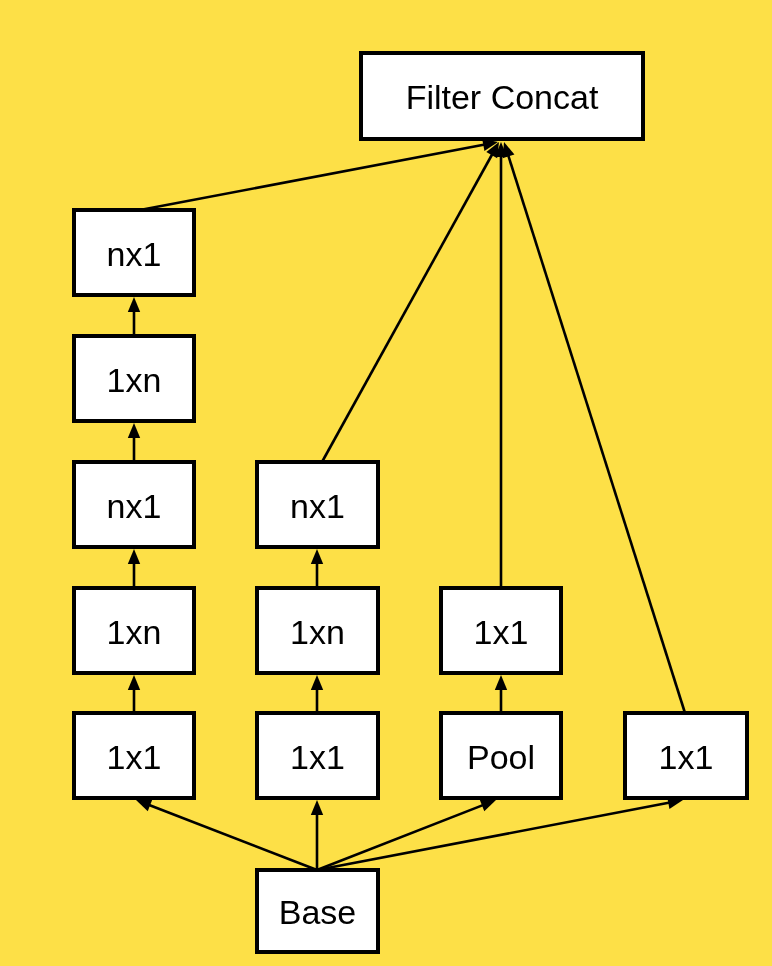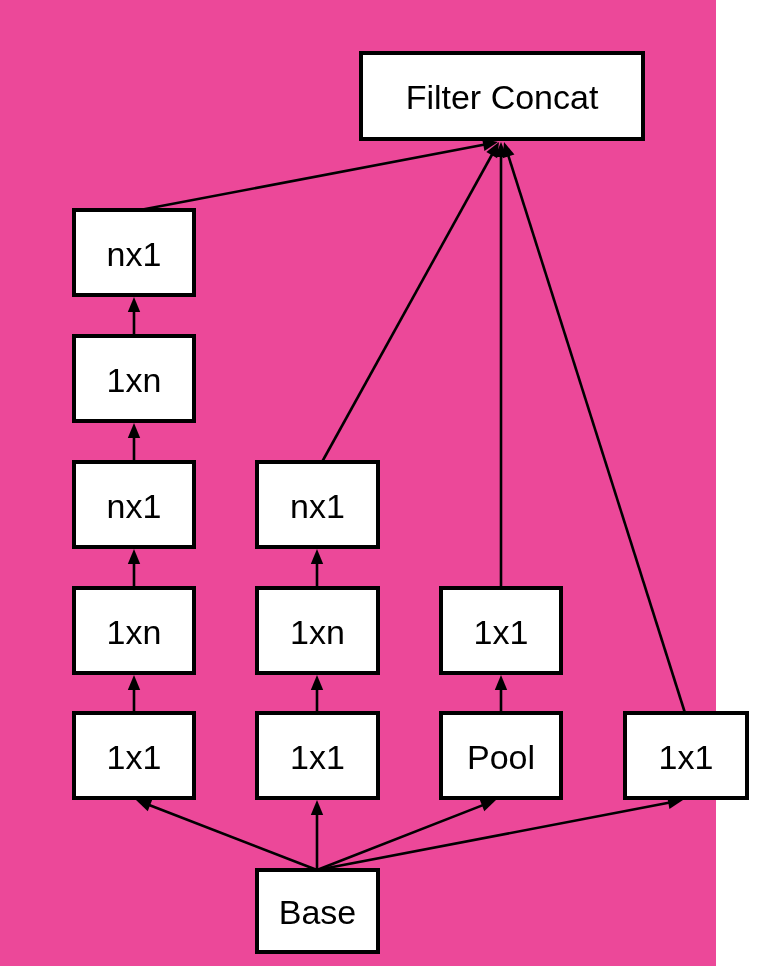--- a/index.html
+++ b/index.html
@@ -8,23 +8,23 @@
     background: #ffffff;
   }
   body {
     width: 772px;
     height: 966px;
     overflow: hidden;
     font-family: "Liberation Sans", sans-serif;
   }
   #diagram-root {
     position: relative;
-    width: 716px;
+    width: 772px;
     height: 966px;
-    background: #ec4899;
+    background: #fde047;
   }
   svg.diagram {
     display: block;
     width: 772px;
     height: 966px;
   }
   .node-box {
     fill: #ffffff;
     stroke: #000000;
     stroke-width: 4;

